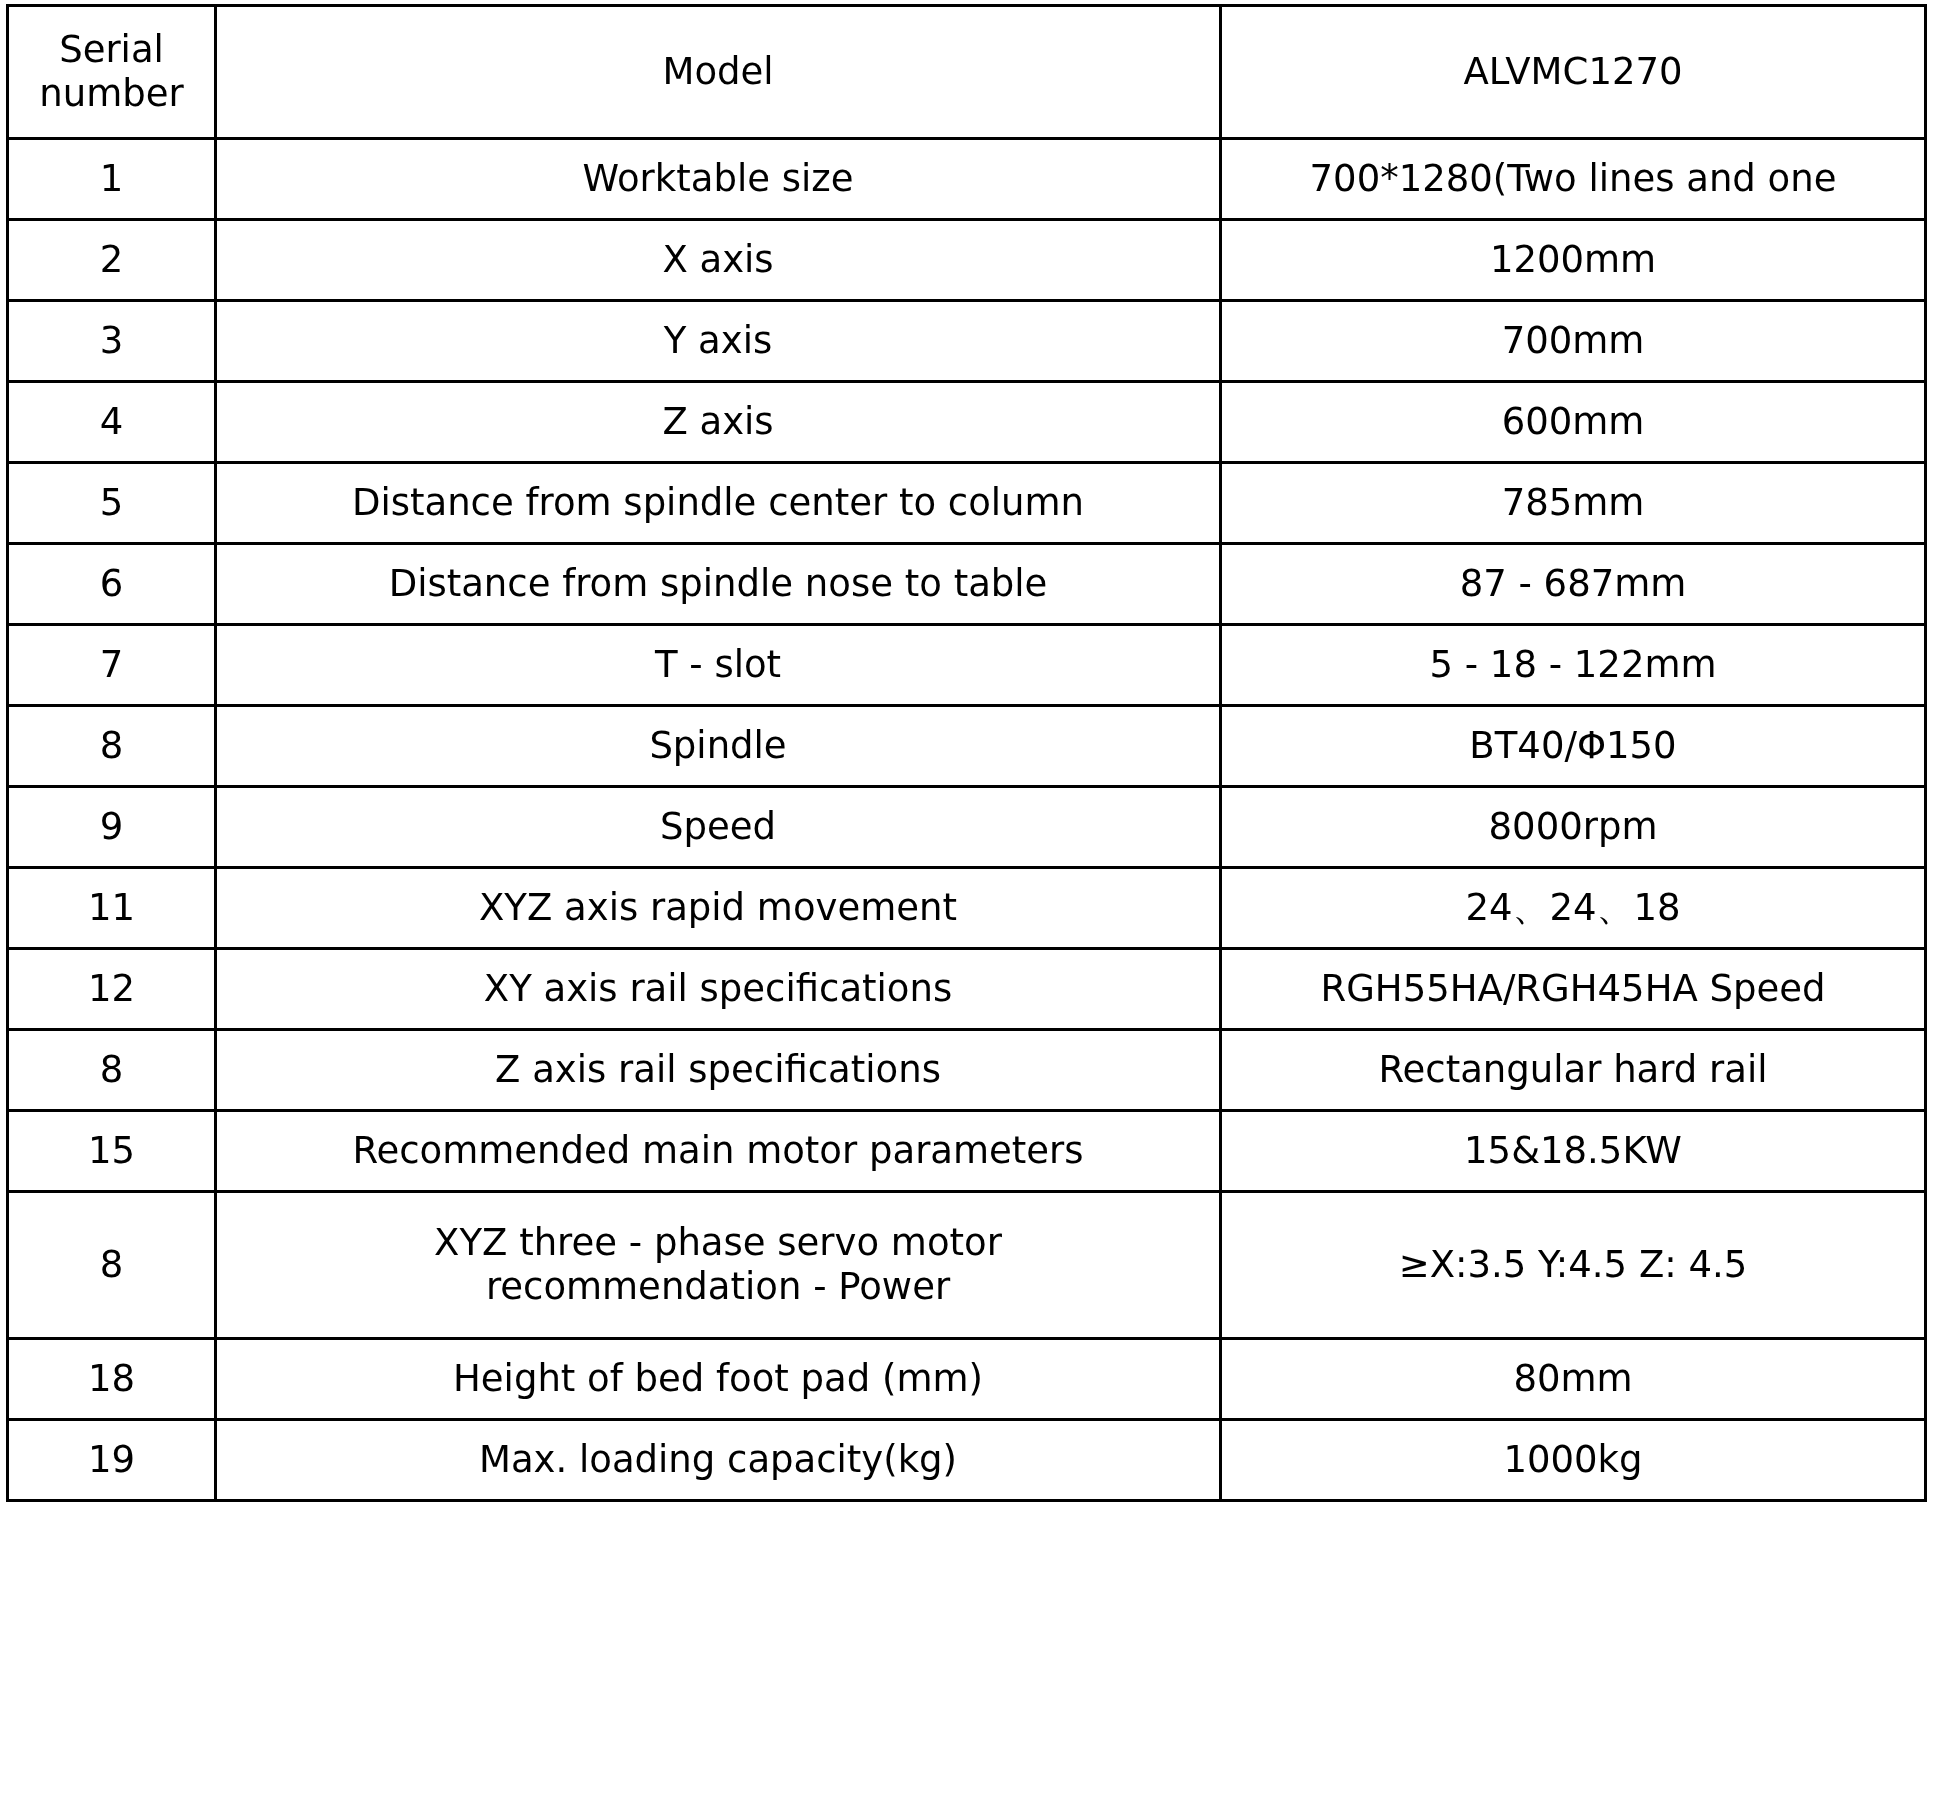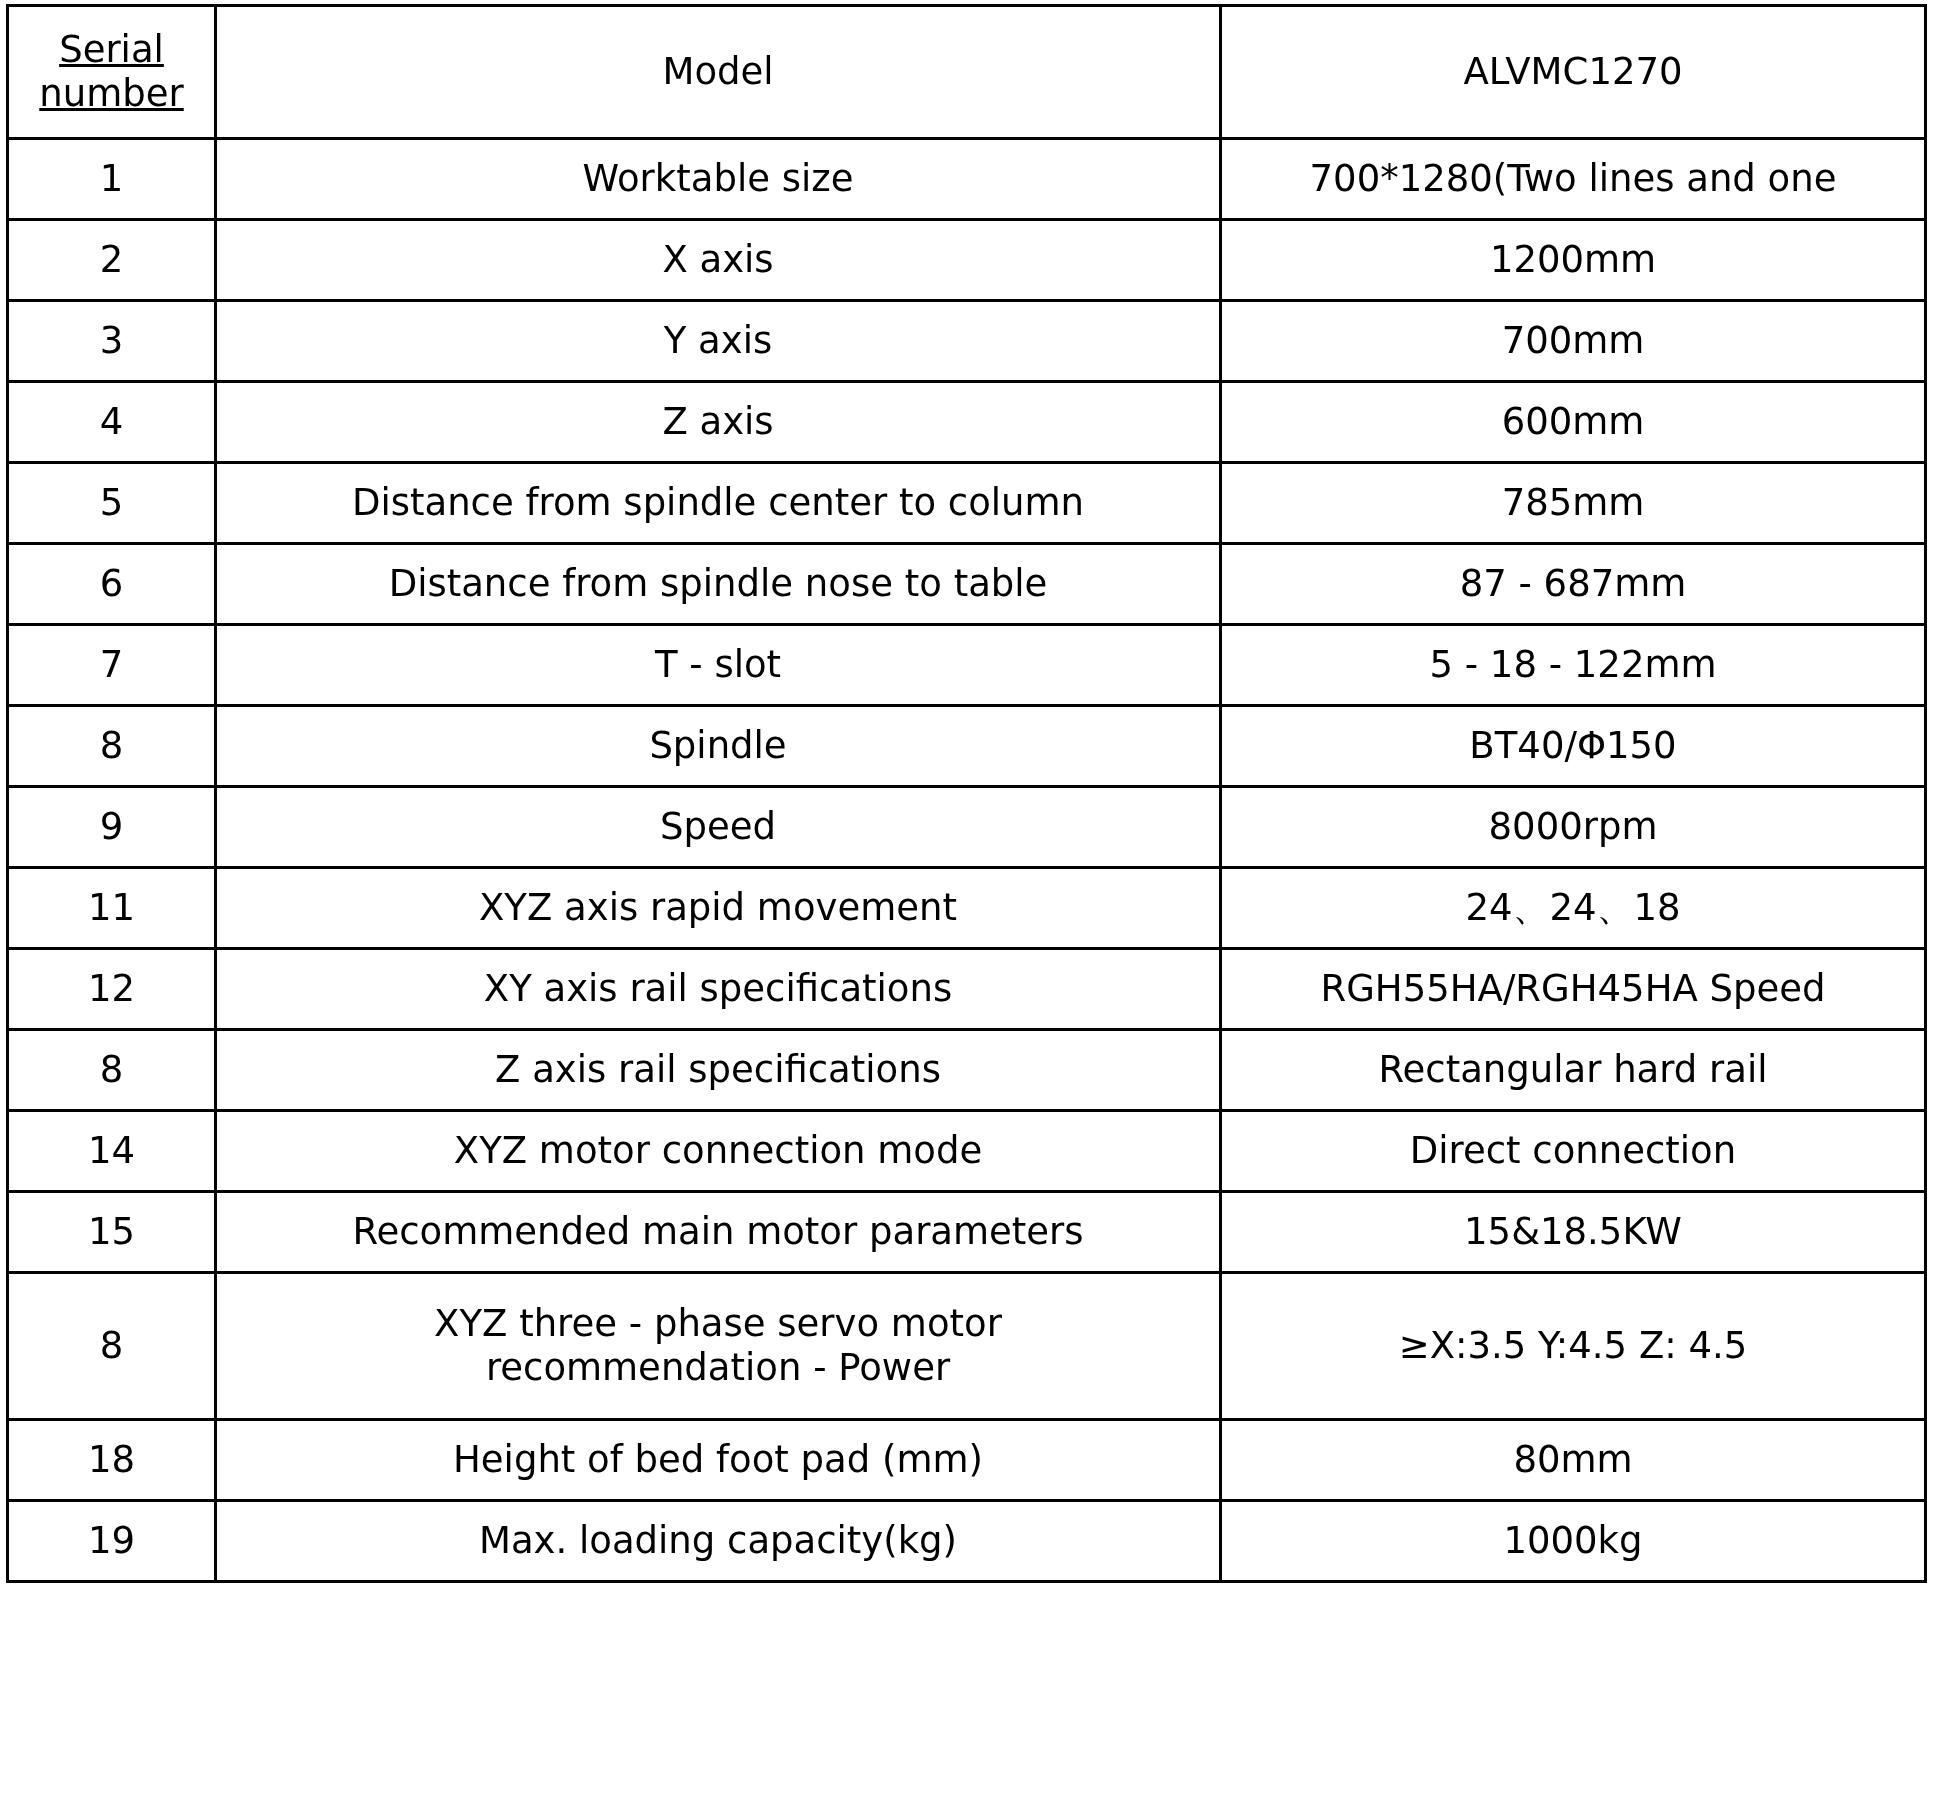--- a/index.html
+++ b/index.html
@@ -37,21 +37,20 @@
   }
   col.c-serial { width: 208px; }
   col.c-item   { width: 1005px; }
   col.c-value  { width: 705px; }
 
   td.serial-cell { font-size: 37px; }
   td.header-serial {
     font-size: 37px;
     line-height: 1.12;
     padding: 6px 4px;
-    text-decoration: underline;
   }
   td.header-item {
     font-size: 42px;
   }
   td.header-value {
     font-size: 42px;
   }
   .two-line {
     display: block;
   }
@@ -138,25 +137,20 @@
           <td class="serial-cell normal">12</td>
           <td class="item-cell normal">XY axis rail specifications</td>
           <td class="value-cell normal">RGH55HA/RGH45HA Speed</td>
         </tr>
         <tr>
           <td class="serial-cell normal">8</td>
           <td class="item-cell normal">Z axis rail specifications</td>
           <td class="value-cell normal">Rectangular hard rail</td>
         </tr>
         <tr>
-          <td class="serial-cell normal">14</td>
-          <td class="item-cell normal">XYZ motor connection mode</td>
-          <td class="value-cell normal">Direct connection</td>
-        </tr>
-        <tr>
           <td class="serial-cell normal">15</td>
           <td class="item-cell normal">Recommended main motor parameters</td>
           <td class="value-cell normal">15&amp;18.5KW</td>
         </tr>
         <tr>
           <td class="serial-cell tall">8</td>
           <td class="item-cell tall">
             <span class="two-line">XYZ three - phase servo motor</span>
             <span class="two-line">recommendation - Power</span>
           </td>

